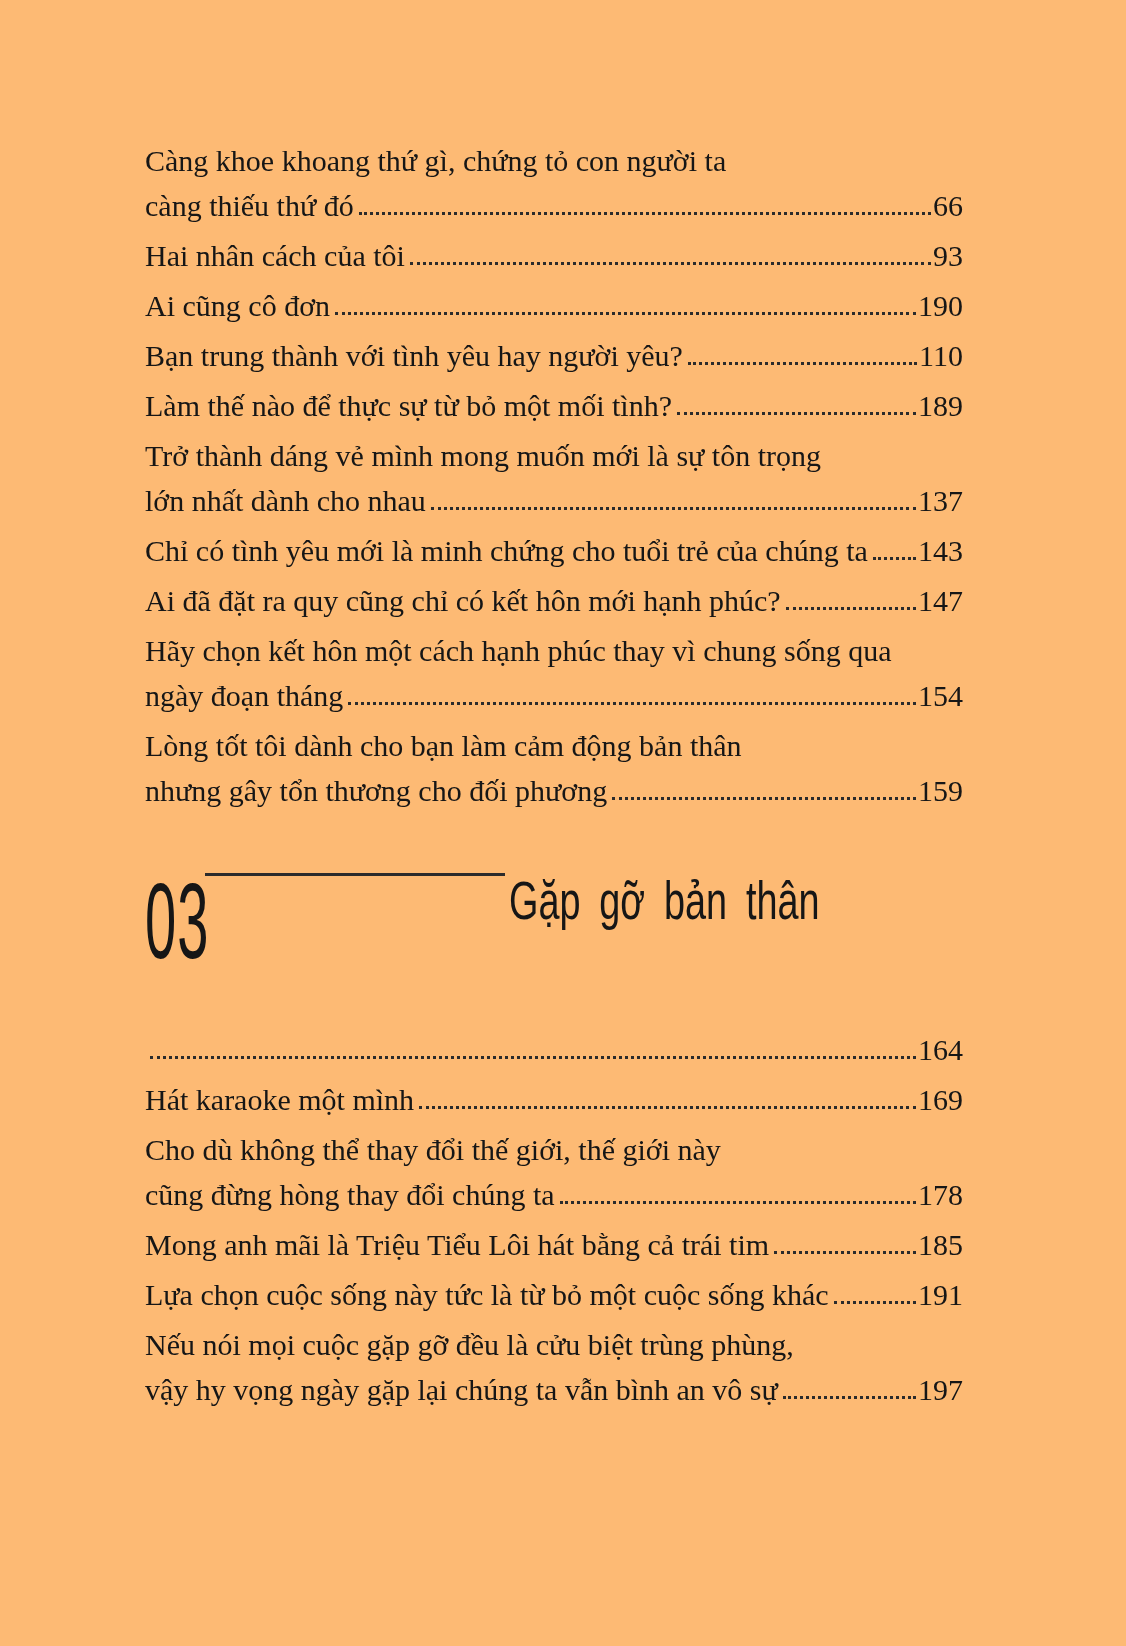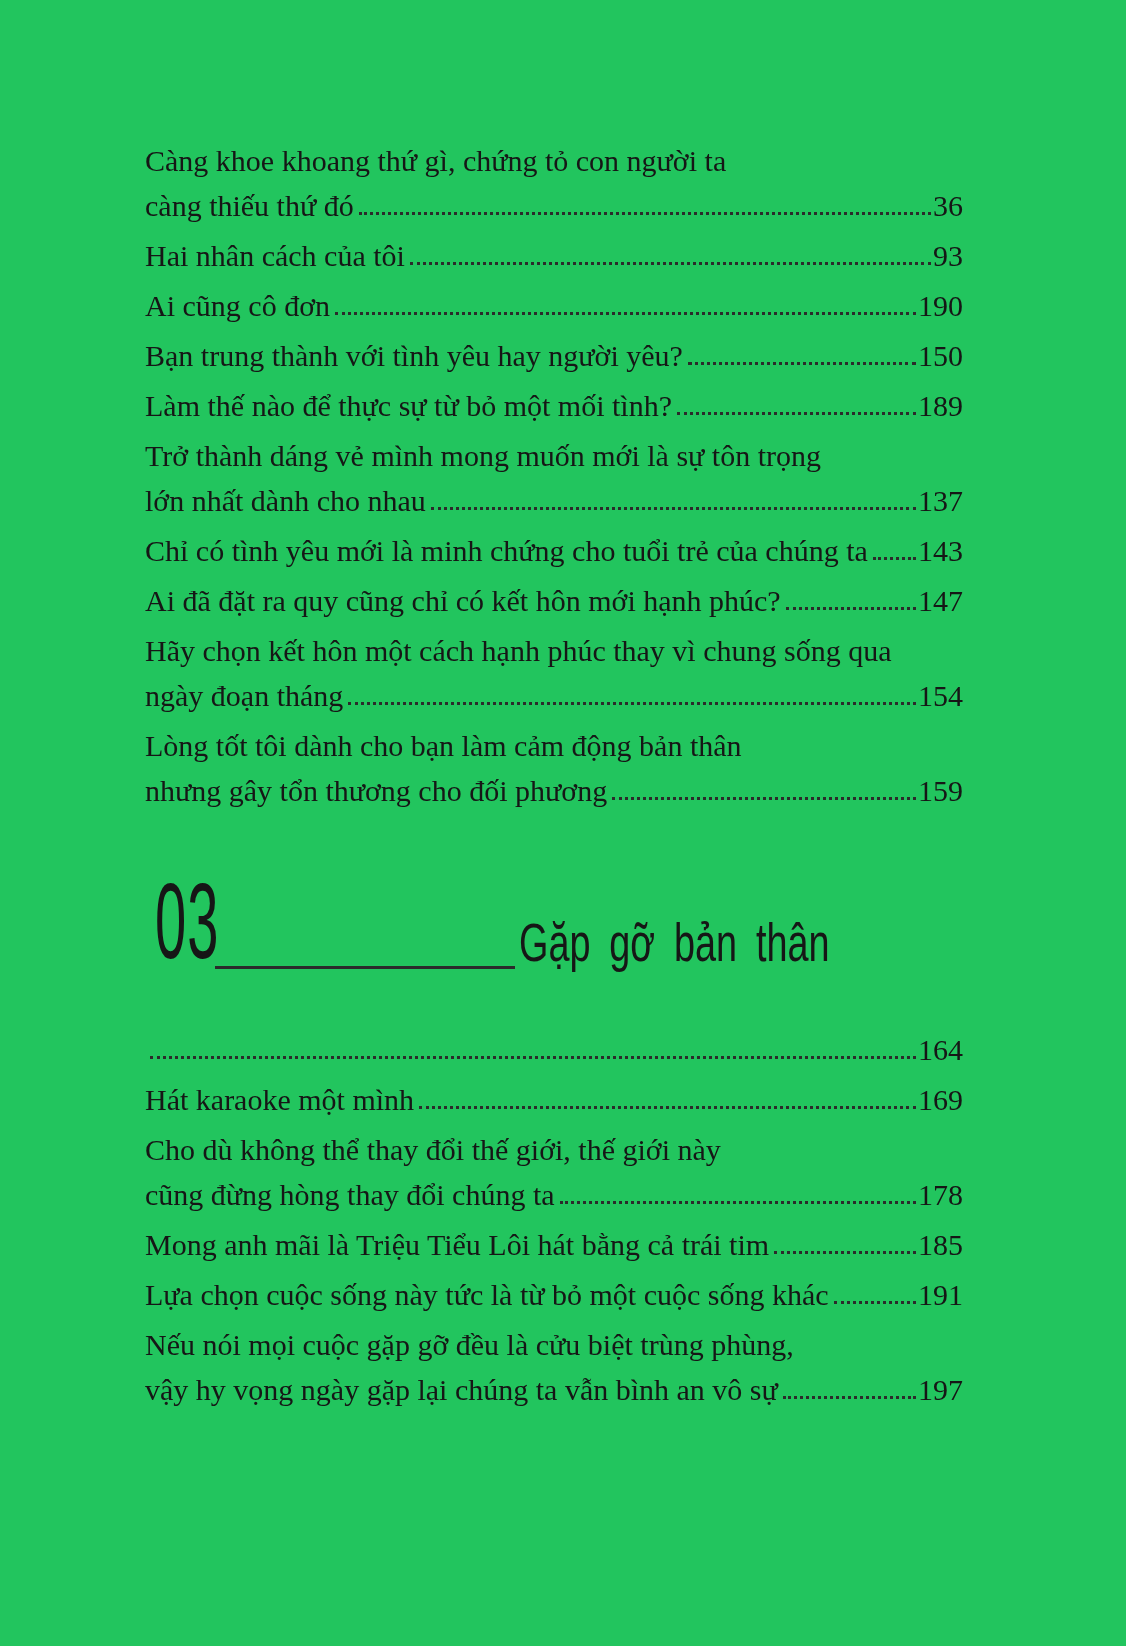--- a/index.html
+++ b/index.html
@@ -12,21 +12,21 @@
     height: 1646px;
     overflow: hidden;
     font-family: "Liberation Serif", "DejaVu Serif", serif;
     color: #161616;
   }
   .page {
     box-sizing: border-box;
     width: 1126px;
     height: 1646px;
     padding: 138px 163px 16px 145px;
-    background: #22c55e;
+    background: #fdba74;
   }
   
   .entry {
     font-size: 30px;
     line-height: 45px;
     margin: 0 0 5px 0;
   }
   .entry .wrapline {
     white-space: nowrap;
   }
@@ -46,22 +46,22 @@
     margin: 0 2px 13px 5px;
     border-bottom: 3.2px dotted #2b2b2b;
   }
   .pg {
     flex: 0 0 auto;
     white-space: nowrap;
   }
   
   .sec {
     display: flex;
-    align-items: flex-end;
-    margin: 60px 0 58px 10px;
+    align-items: flex-start;
+    margin: 60px 0 58px 0;
     height: 96px;
   }
   .sec-num {
     flex: 0 0 60px;
     width: 60px;
     font-family: "Liberation Sans", "DejaVu Sans", sans-serif;
     font-size: 108px;
     line-height: 96px;
     font-weight: 400;
     letter-spacing: 2px;
@@ -92,21 +92,21 @@
 </head>
 <body>
 
 <div class="page">
 
   <div class="entry">
     <div class="wrapline">Càng khoe khoang thứ gì, chứng tỏ con người ta</div>
     <div class="lastline">
       <span class="txt">càng thiếu thứ đó</span>
       <span class="dots"></span>
-      <span class="pg">36</span>
+      <span class="pg">66</span>
     </div>
   </div>
 
   <div class="entry">
     <div class="lastline">
       <span class="txt">Hai nhân cách của tôi</span>
       <span class="dots"></span>
       <span class="pg">93</span>
     </div>
   </div>
@@ -116,21 +116,21 @@
       <span class="txt">Ai cũng cô đơn</span>
       <span class="dots"></span>
       <span class="pg">190</span>
     </div>
   </div>
 
   <div class="entry">
     <div class="lastline">
       <span class="txt">Bạn trung thành với tình yêu hay người yêu?</span>
       <span class="dots"></span>
-      <span class="pg">150</span>
+      <span class="pg">110</span>
     </div>
   </div>
 
   <div class="entry">
     <div class="lastline">
       <span class="txt">Làm thế nào để thực sự từ bỏ một mối tình?</span>
       <span class="dots"></span>
       <span class="pg">189</span>
     </div>
   </div>

